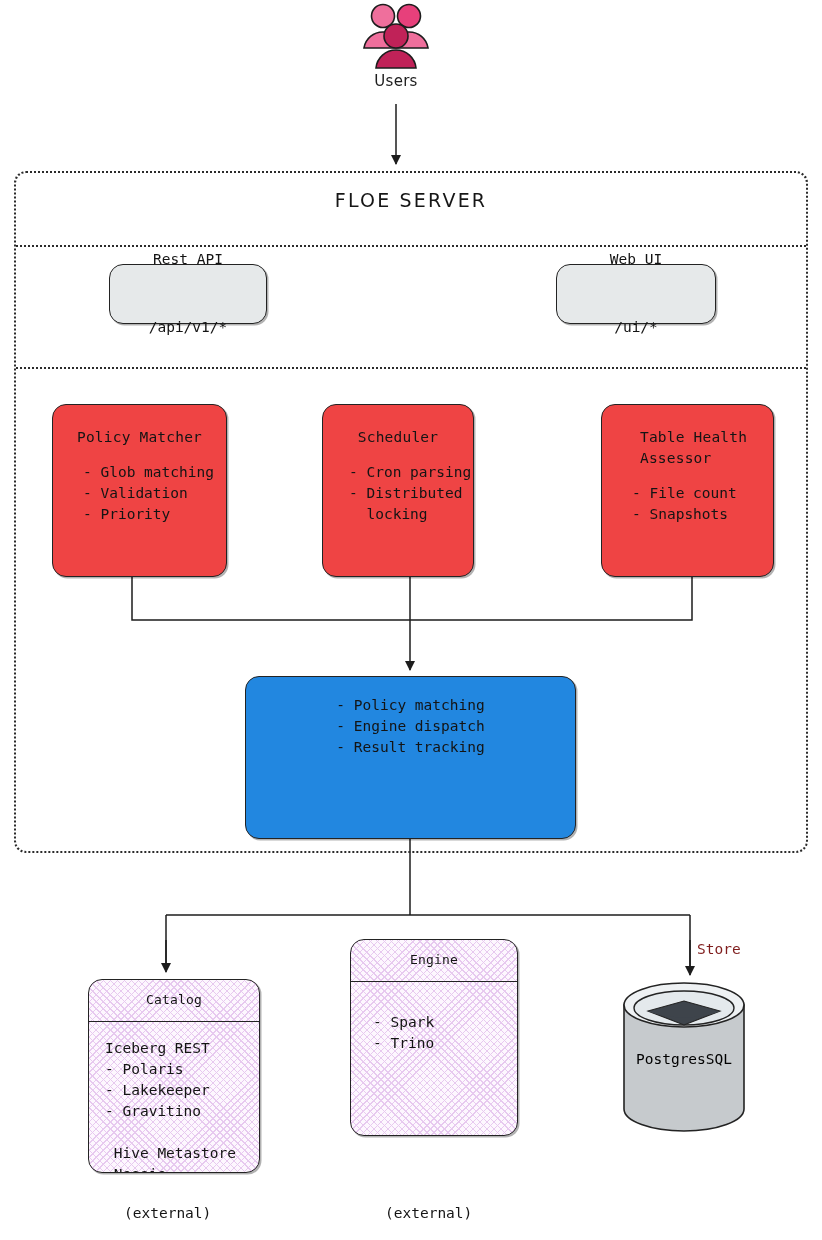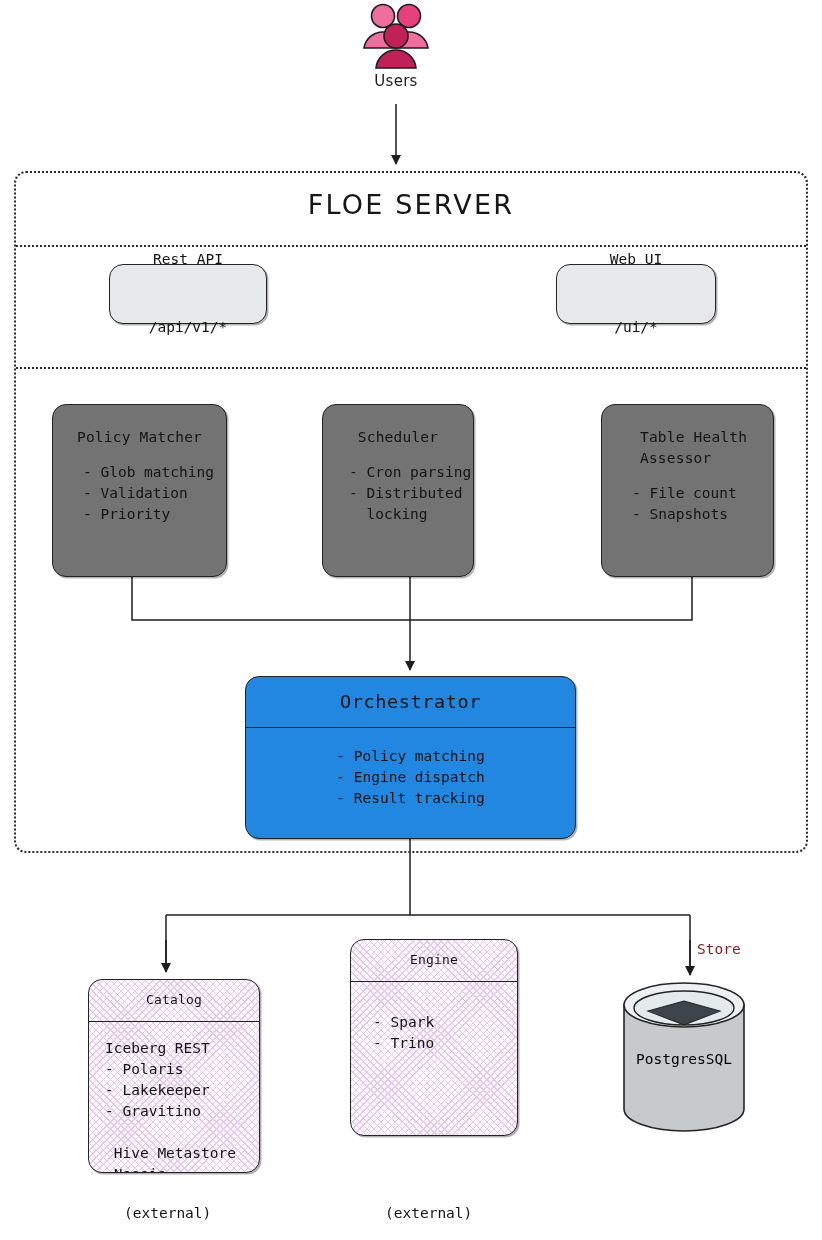--- a/index.html
+++ b/index.html
@@ -36,21 +36,21 @@
   #floe-server {
     position: absolute; left: 14px; top: 171px; width: 794px; height: 682px;
     border: 2px dotted #2b2b2b;
     border-radius: 12px;
     background: transparent;
   }
   #floe-title {
     position: absolute; left: 0; top: 16px; width: 100%;
     text-align: center;
     font-family: "DejaVu Sans", "Liberation Sans", sans-serif;
-    font-size: 27px; letter-spacing: 2.2px; color: #161616;
+    font-size: 19px; letter-spacing: 2.2px; color: #161616;
   }
   .floe-divider {
     position: absolute; left: 0; width: 100%;
     border-top: 2px dotted #2b2b2b;
     height: 0;
   }
   #floe-div-1 { top: 72px; }
   #floe-div-2 { top: 194px; }
 
   
@@ -80,21 +80,21 @@
     height: 60px;
     display: flex; flex-direction: column;
     align-items: center; justify-content: center; gap: 46px;
   }
   .pill .l1, .pill .l2 { font-size: 14.5px; line-height: 1.5; color: #141414; }
   #rest-api { left: 109px; top: 264px; width: 158px; }
   #web-ui   { left: 556px; top: 264px; width: 160px; }
 
   
   .svc {
-    background: #737373;
+    background: #ef4444;
     padding: 22px 16px 28px 16px;
   }
   .svc .title { margin-bottom: 14px; }
   .svc .items { padding-left: 6px; }
   #policy-matcher { left: 52px;  top: 404px; width: 175px; height: 173px; }
   #scheduler      { left: 322px; top: 404px; width: 152px; height: 173px; }
   #table-health   { left: 601px; top: 404px; width: 173px; height: 173px; }
   #policy-matcher .items { padding-left: 14px; }
   #scheduler .items { padding-left: 10px; }
   #table-health .items { padding-left: 14px; }
@@ -224,23 +224,20 @@
   </div>
 
   <div class="node svc" id="table-health">
     <div class="title" style="white-space:pre">Table Health
 Assessor</div>
     <div class="items">- File count
 - Snapshots</div>
   </div>
 
   <div class="node" id="orchestrator">
-    <div class="head">
-      <div class="title">Orchestrator</div>
-    </div>
     <div class="body">
       <div class="items">- Policy matching
 - Engine dispatch
 - Result tracking</div>
     </div>
   </div>
 
   <div class="node hatch" id="catalog">
     <div class="head">
       <div class="title">Catalog</div>

